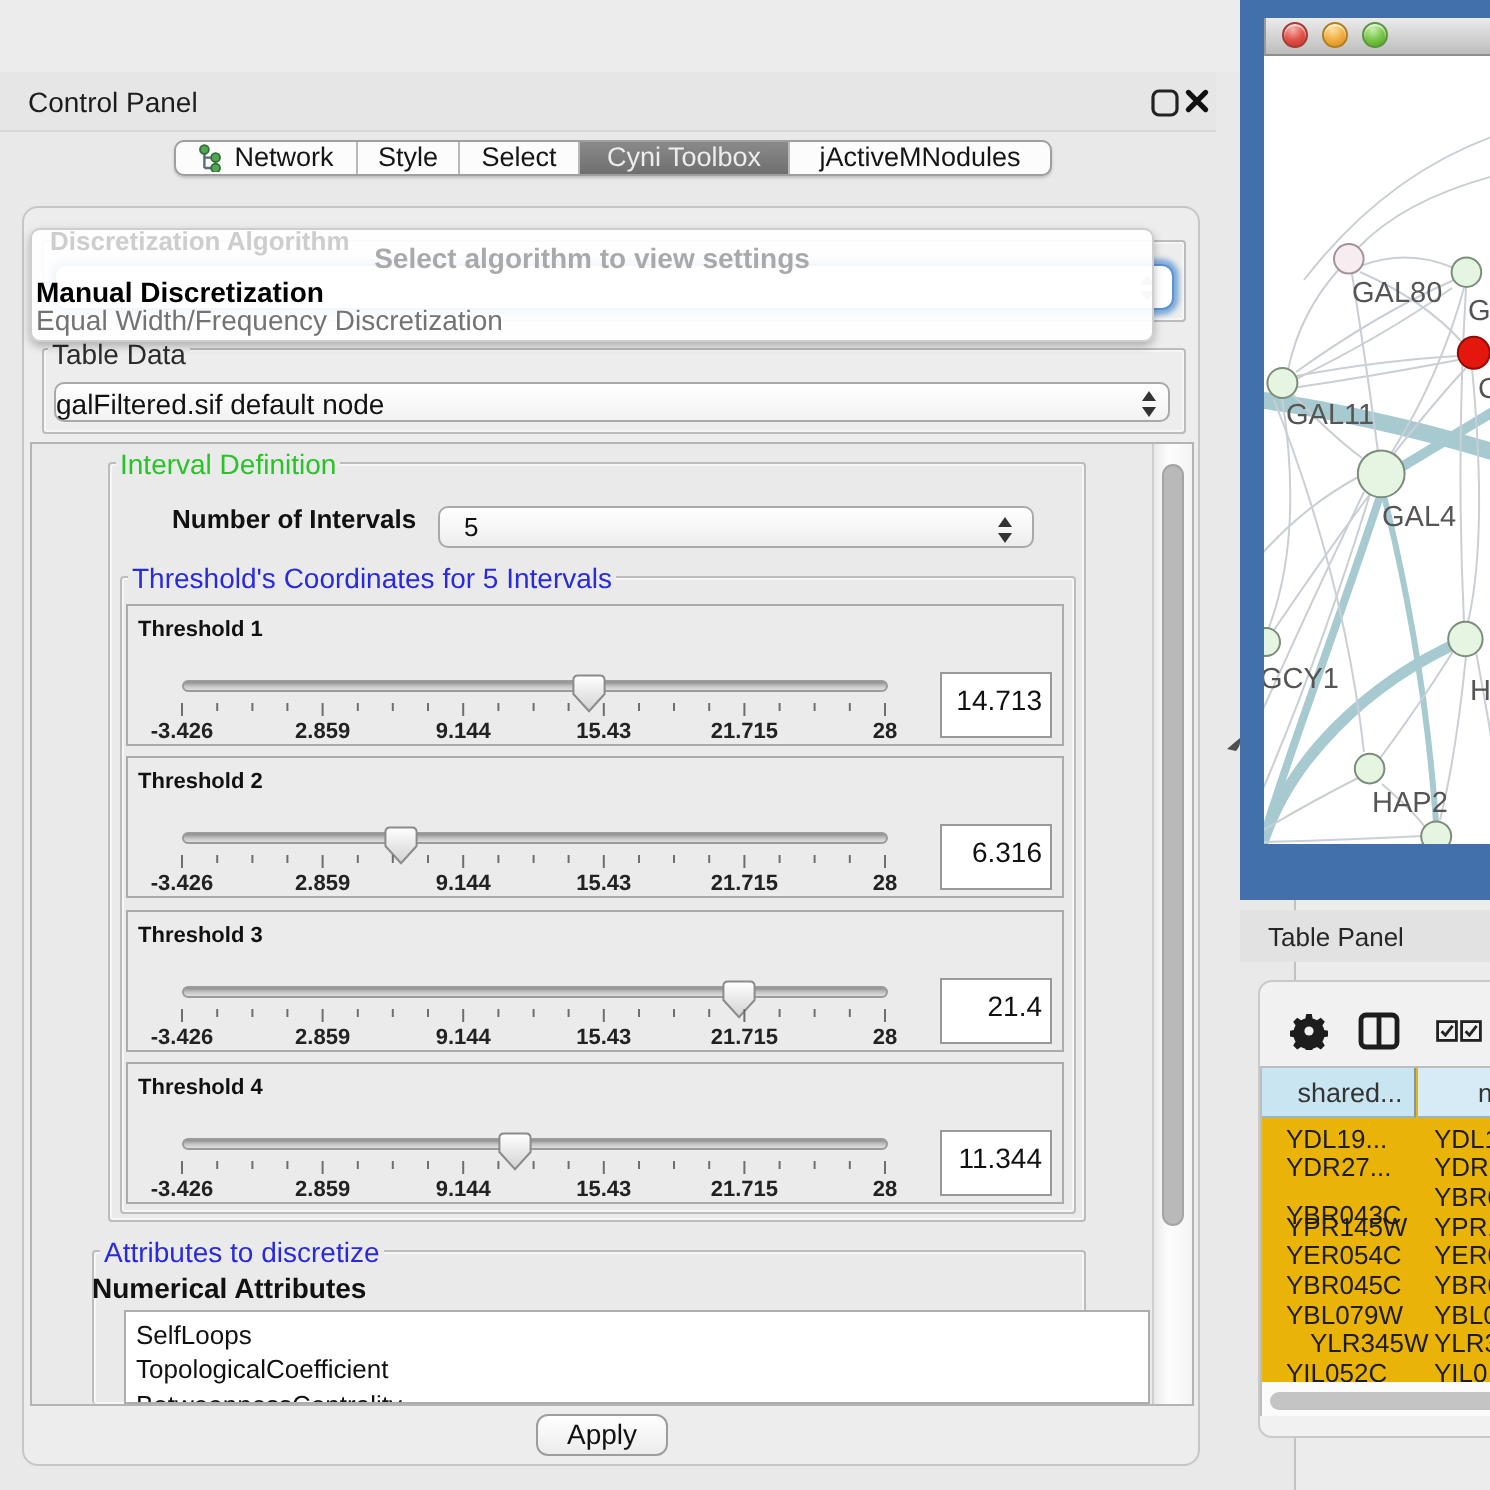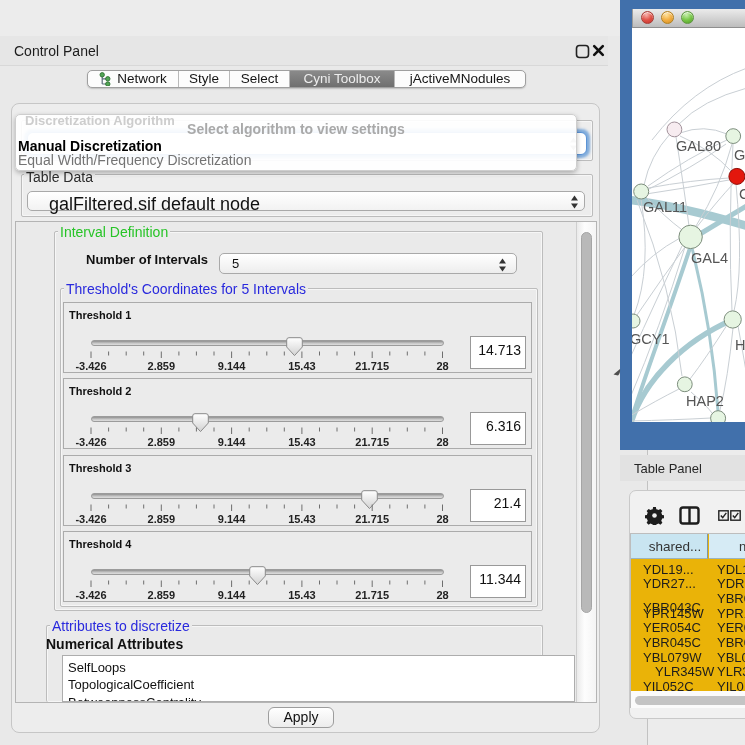--- a/index.html
+++ b/index.html
@@ -14,21 +14,21 @@
 #pane { position:absolute; left:11px; top:67px; width:589px; height:630px; background:#ededed; border:1px solid #c6c6c6; border-radius:8px; }
 .ghostTitle { position:absolute; left:25px; top:77px; font-size:13px; font-weight:bold; color:#cdcdcd; z-index:5; }
 #hiddencombo { position:absolute; left:27px; top:96px; width:560px; height:23px; background:#fff; border:1px solid #5b93d5; border-radius:6px; box-shadow:0 0 2.5px 2.5px rgba(100,155,215,0.8); }
 #popup { position:absolute; left:15px; top:78px; width:562px; height:57px; background:rgba(255,255,255,0.93); border:1px solid #cecece; border-radius:5px; box-shadow:0 2px 5px rgba(0,0,0,0.28); z-index:4; }
 #popup .ph { position:absolute; left:0; width:100%; top:6px; text-align:center; font-size:14px; color:#a9a9a9;font-weight:bold; }
 #popup .it1 { position:absolute; left:2px; top:23px; font-size:14px; font-weight:bold; color:#000; }
 #popup .it2 { position:absolute; left:2px; top:36.5px; font-size:14px; color:#737373; }
 .groupbox { position:absolute; border:1px solid #bcbcbc; border-radius:2px; box-shadow:inset 0 0 0 1px #f6f6f6; }
 .gtitle { position:absolute; font-size:14px; background:#ededed; padding:0 2px; }
 .combo { position:absolute; background:linear-gradient(#ffffff,#f2f2f2); border:1px solid #a9a9a9; border-radius:5px; font-size:13px; color:#111; }
-.combo span { position:absolute; left:21px; top:2px; font-size:18px; }
+.combo span { position:absolute; left:0; top:2px; font-size:14px; }
 .stepper { position:absolute; width:9px; height:16px; }
 .scrollpane { position:absolute; left:15px; top:185px; width:582px; height:482px; border:1px solid #b4b4b4; background:#eaeaea; }
 .tpanel { position:absolute; left:63px; width:469px; background:#ebebeb; border:1px solid #ababab; }
 .tname { position:absolute; left:69px; font-size:11px; font-weight:bold; color:#111; padding-top:1px; }
 .track { position:absolute; left:91px; width:353px; height:6px; border-radius:3px; background:linear-gradient(#8f8f8f,#c6c6c6 55%,#dedede); border:1px solid #9b9b9b; }
 .thumb { position:absolute; }
 .ticks { position:absolute; left:0px; }
 .slab { position:absolute; width:50px; text-align:center; font-size:11px; font-weight:bold; color:#222; }
 .vbox { position:absolute; left:470px; width:56px; height:33px; background:#fff; border:1px solid #999; font-size:14px; color:#111; text-align:right; padding:5px 4px 0 0; }
 .sb-track { position:absolute; left:576px; top:186px; width:20px; height:480px; background:linear-gradient(90deg,#eaeaea,#fdfdfd 40%,#f4f4f4); border-left:1px solid #cfcfcf; }

